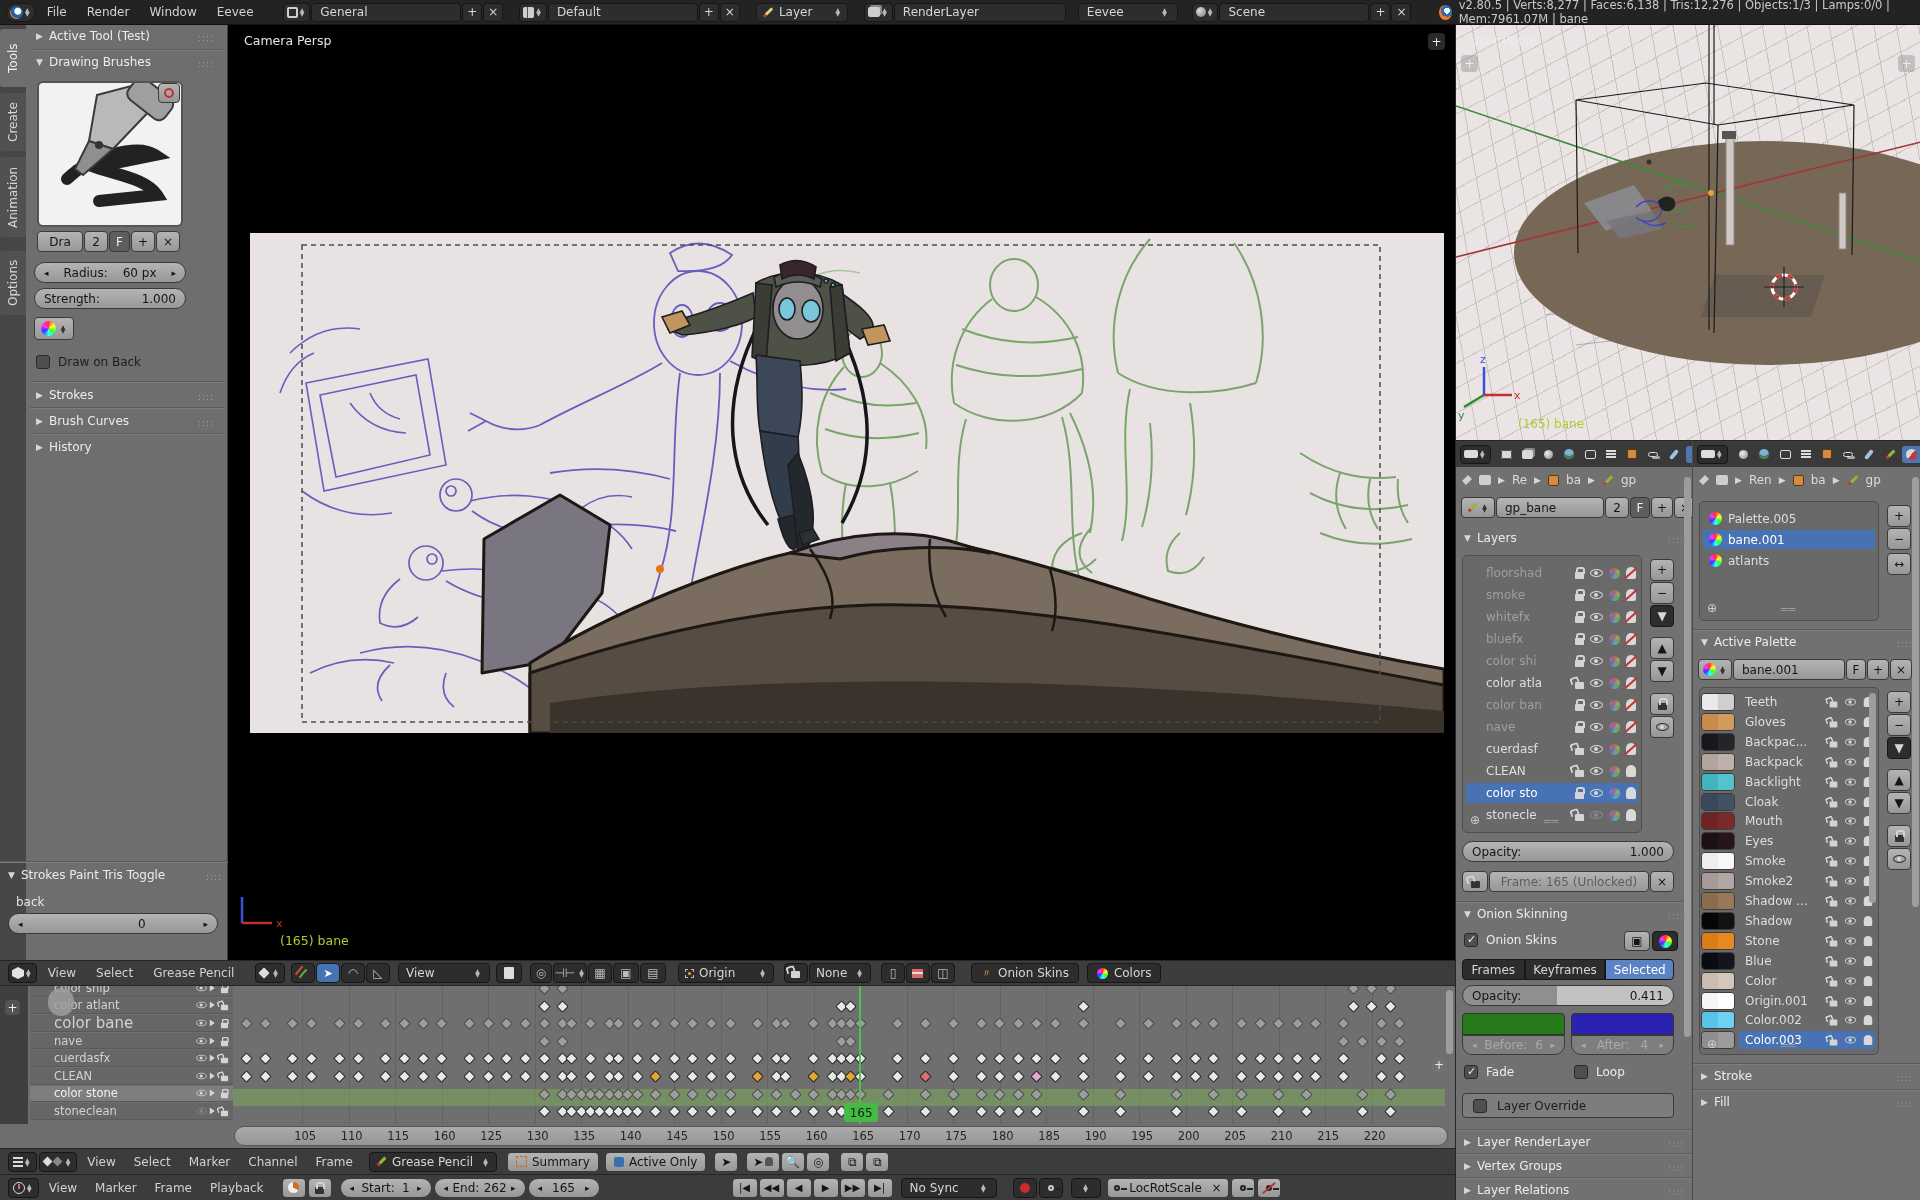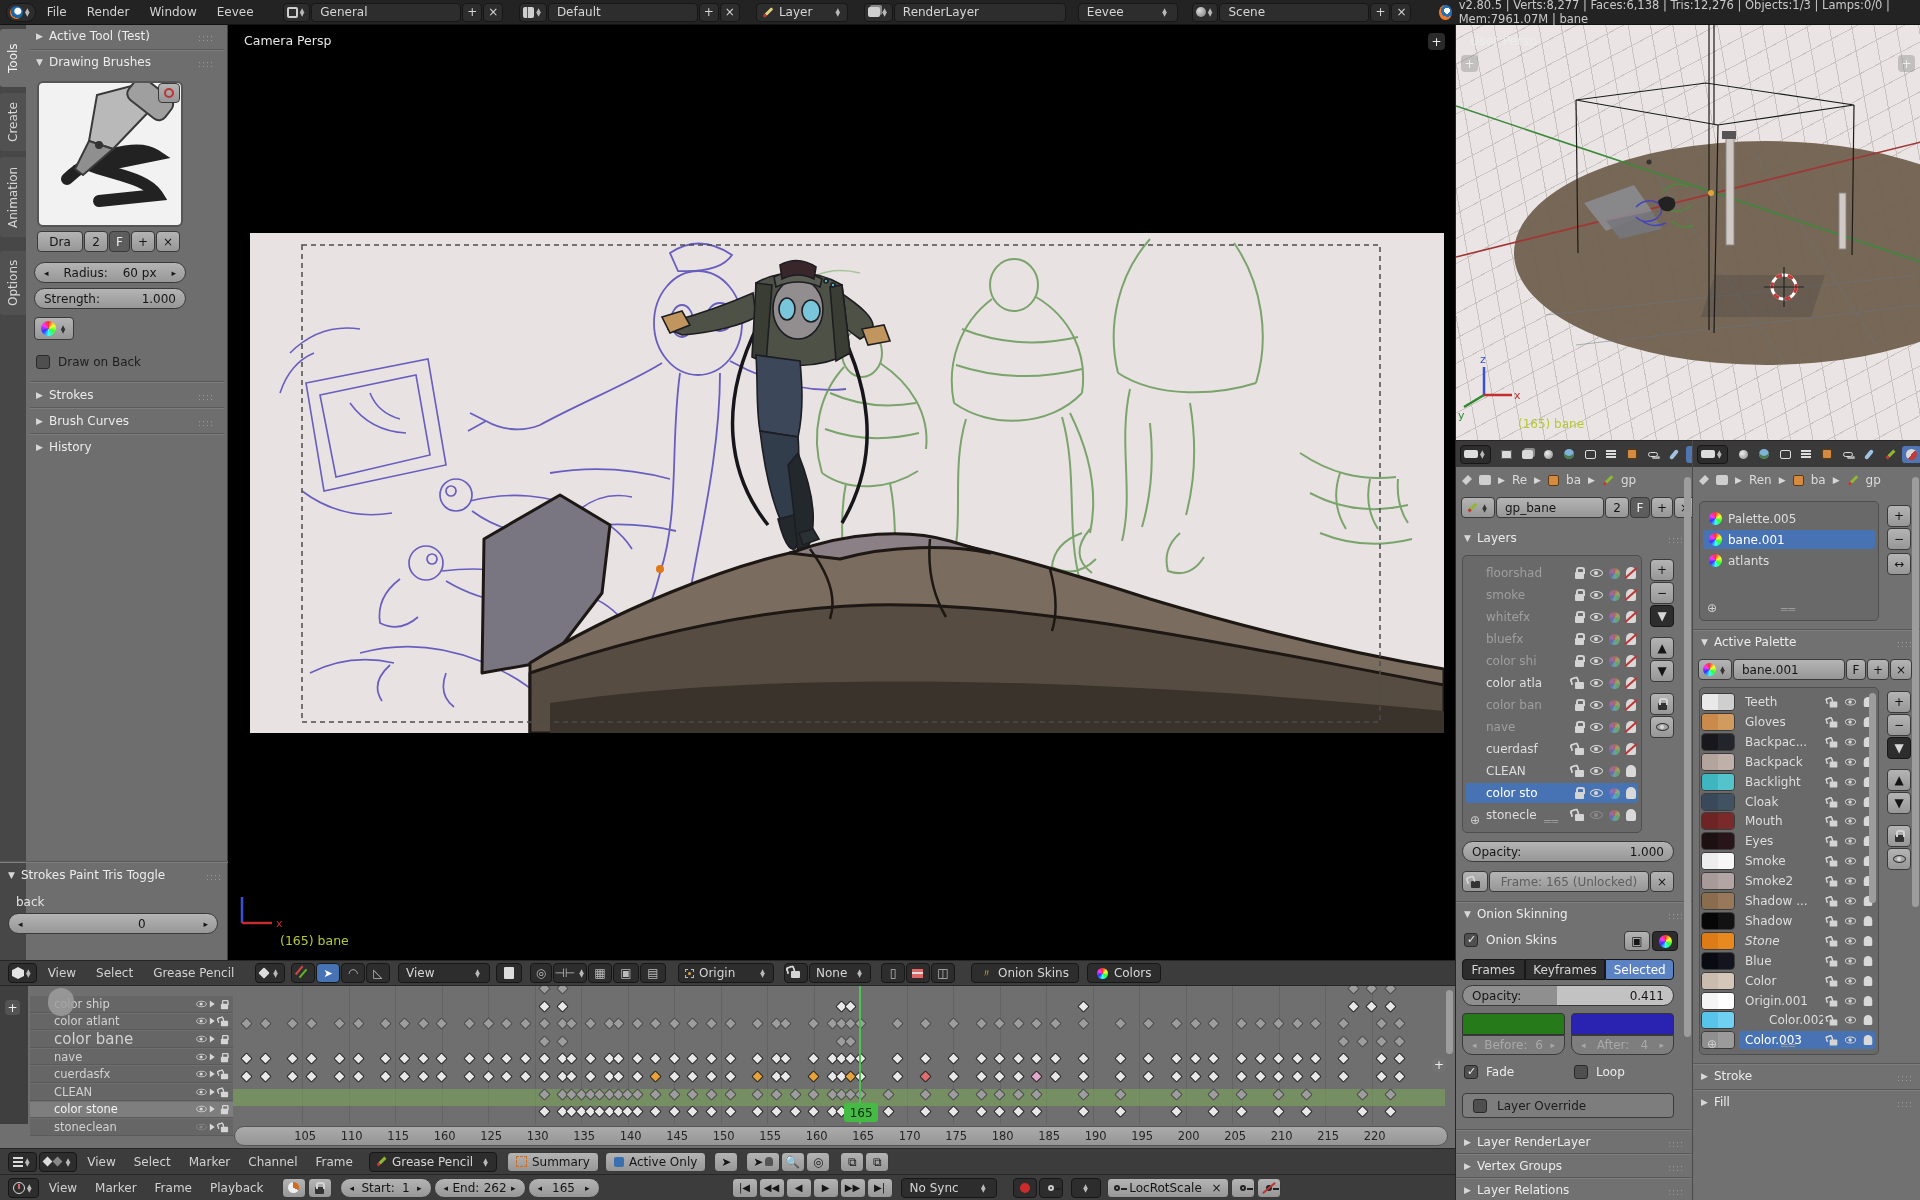--- a/index.html
+++ b/index.html
@@ -429,21 +429,21 @@
       </div>
     <div class="wd" style="height:20px;margin-left:6px;padding:0 9px;gap:6px">
         <span class="wheel" style="width:11px;height:11px"></span>
         <span>Colors</span>
       </div>
   </div>
 
   <div class="abs" style="left:0;top:986px;width:1455px;height:162px;background:#6f6f6f;overflow:hidden">
     <div class="abs" style="left:0;top:0;width:28px;height:138px;background:#3f3f3f"></div>
     <div class="navplus" style="left:5px;top:14px;width:15px;height:15px">+</div>
-    <div id="dope-channels" class="abs" style="left:28px;top:16px;width:205px;height:138px">
+    <div id="dope-channels" class="abs" style="left:28px;top:0;width:205px;height:138px">
         <div class="row" style="position: absolute; left: 2px; right: 0px; top: -6px; height: 16.6px; background: rgb(102, 102, 102); border-bottom: 1px solid rgb(90, 90, 90); padding: 0px 4px;">
           <span style="flex: 1 1 0%; padding-left: 20px; font-size: 11.5px; color: rgb(210, 210, 210);">color ship</span>
           <span class="eye" style="transform: scale(0.8);"></span>
           <span class="spk" style="transform: scale(0.7);"></span>
           <span class="lk" style="transform: scale(0.8);"></span>
         </div>
         <div class="row" style="position: absolute; left: 2px; right: 0px; top: 11.6px; height: 16.6px; background: rgb(102, 102, 102); border-bottom: 1px solid rgb(90, 90, 90); padding: 0px 4px;">
           <span style="flex: 1 1 0%; padding-left: 20px; font-size: 11.5px; color: rgb(210, 210, 210);">color atlant</span>
           <span class="eye" style="transform: scale(0.8);"></span>
           <span class="spk" style="transform: scale(0.7);"></span>
@@ -1458,21 +1458,21 @@
           <span style="flex: 1 1 0%; padding-left: 6px; overflow: hidden; white-space: nowrap;">Shadow</span>
           <span class="lk open" style="transform: scale(0.85);"></span>
           <span class="eye" style="transform: scale(0.85);"></span>
           <span class="gh" style="margin-right: 2px; transform: scale(0.85);"></span>
         </div>
         <div style="position: absolute; left: 2px; top: 244.8px; width: 34px; height: 18px; border-radius: 4px; overflow: hidden; display: flex; border: 1px solid rgb(60, 60, 60);">
           <span style="flex: 1 1 0%; background: rgb(221, 124, 23);"></span>
           <span style="flex: 1 1 0%; background: rgb(232, 137, 31);"></span>
         </div>
         <div class="lrow" style="left: 40px; top: 244.8px; height: 18px;">
-          <span style="flex: 1 1 0%; padding-left: 6px; overflow: hidden; white-space: nowrap; font-style: italic;">Stone</span>
+          <span style="flex: 1 1 0%; padding-left: 6px; overflow: hidden; white-space: nowrap;">Stone</span>
           <span class="lk open" style="transform: scale(0.85);"></span>
           <span class="eye" style="transform: scale(0.85);"></span>
           <span class="gh" style="margin-right: 2px; transform: scale(0.85);"></span>
         </div>
         <div style="position: absolute; left: 2px; top: 264.7px; width: 34px; height: 18px; border-radius: 4px; overflow: hidden; display: flex; border: 1px solid rgb(60, 60, 60);">
           <span style="flex: 1 1 0%; background: rgb(10, 10, 18);"></span>
           <span style="flex: 1 1 0%; background: rgb(20, 20, 31);"></span>
         </div>
         <div class="lrow" style="left: 40px; top: 264.7px; height: 18px;">
           <span style="flex: 1 1 0%; padding-left: 6px; overflow: hidden; white-space: nowrap;">Blue</span>
@@ -1498,21 +1498,21 @@
           <span style="flex: 1 1 0%; padding-left: 6px; overflow: hidden; white-space: nowrap;">Origin.001</span>
           <span class="lk open" style="transform: scale(0.85);"></span>
           <span class="eye" style="transform: scale(0.85);"></span>
           <span class="gh" style="margin-right: 2px; transform: scale(0.85);"></span>
         </div>
         <div style="position: absolute; left: 2px; top: 324.4px; width: 34px; height: 18px; border-radius: 4px; overflow: hidden; display: flex; border: 1px solid rgb(60, 60, 60);">
           <span style="flex: 1 1 0%; background: rgb(89, 196, 234);"></span>
           <span style="flex: 1 1 0%; background: rgb(111, 208, 242);"></span>
         </div>
         <div class="lrow" style="left: 40px; top: 324.4px; height: 18px;">
-          <span style="flex: 1 1 0%; padding-left: 6px; overflow: hidden; white-space: nowrap; margin-left: 24px;">Color.002</span>
+          <span style="flex: 1 1 0%; padding-left: 6px; overflow: hidden; white-space: nowrap;">Color.002</span>
           <span class="lk open" style="transform: scale(0.85);"></span>
           <span class="eye" style="transform: scale(0.85);"></span>
           <span class="gh" style="margin-right: 2px; transform: scale(0.85);"></span>
         </div>
         <div style="position: absolute; left: 2px; top: 344.3px; width: 34px; height: 18px; border-radius: 4px; overflow: hidden; display: flex; border: 1px solid rgb(60, 60, 60);">
           <span style="flex: 1 1 0%; background: rgb(143, 143, 143);"></span>
           <span style="flex: 1 1 0%; background: rgb(155, 155, 155);"></span>
         </div>
         <div class="lrow sel" style="left: 40px; top: 344.3px; height: 18px;">
           <span style="flex: 1 1 0%; padding-left: 6px; overflow: hidden; white-space: nowrap;">Color.003</span>

